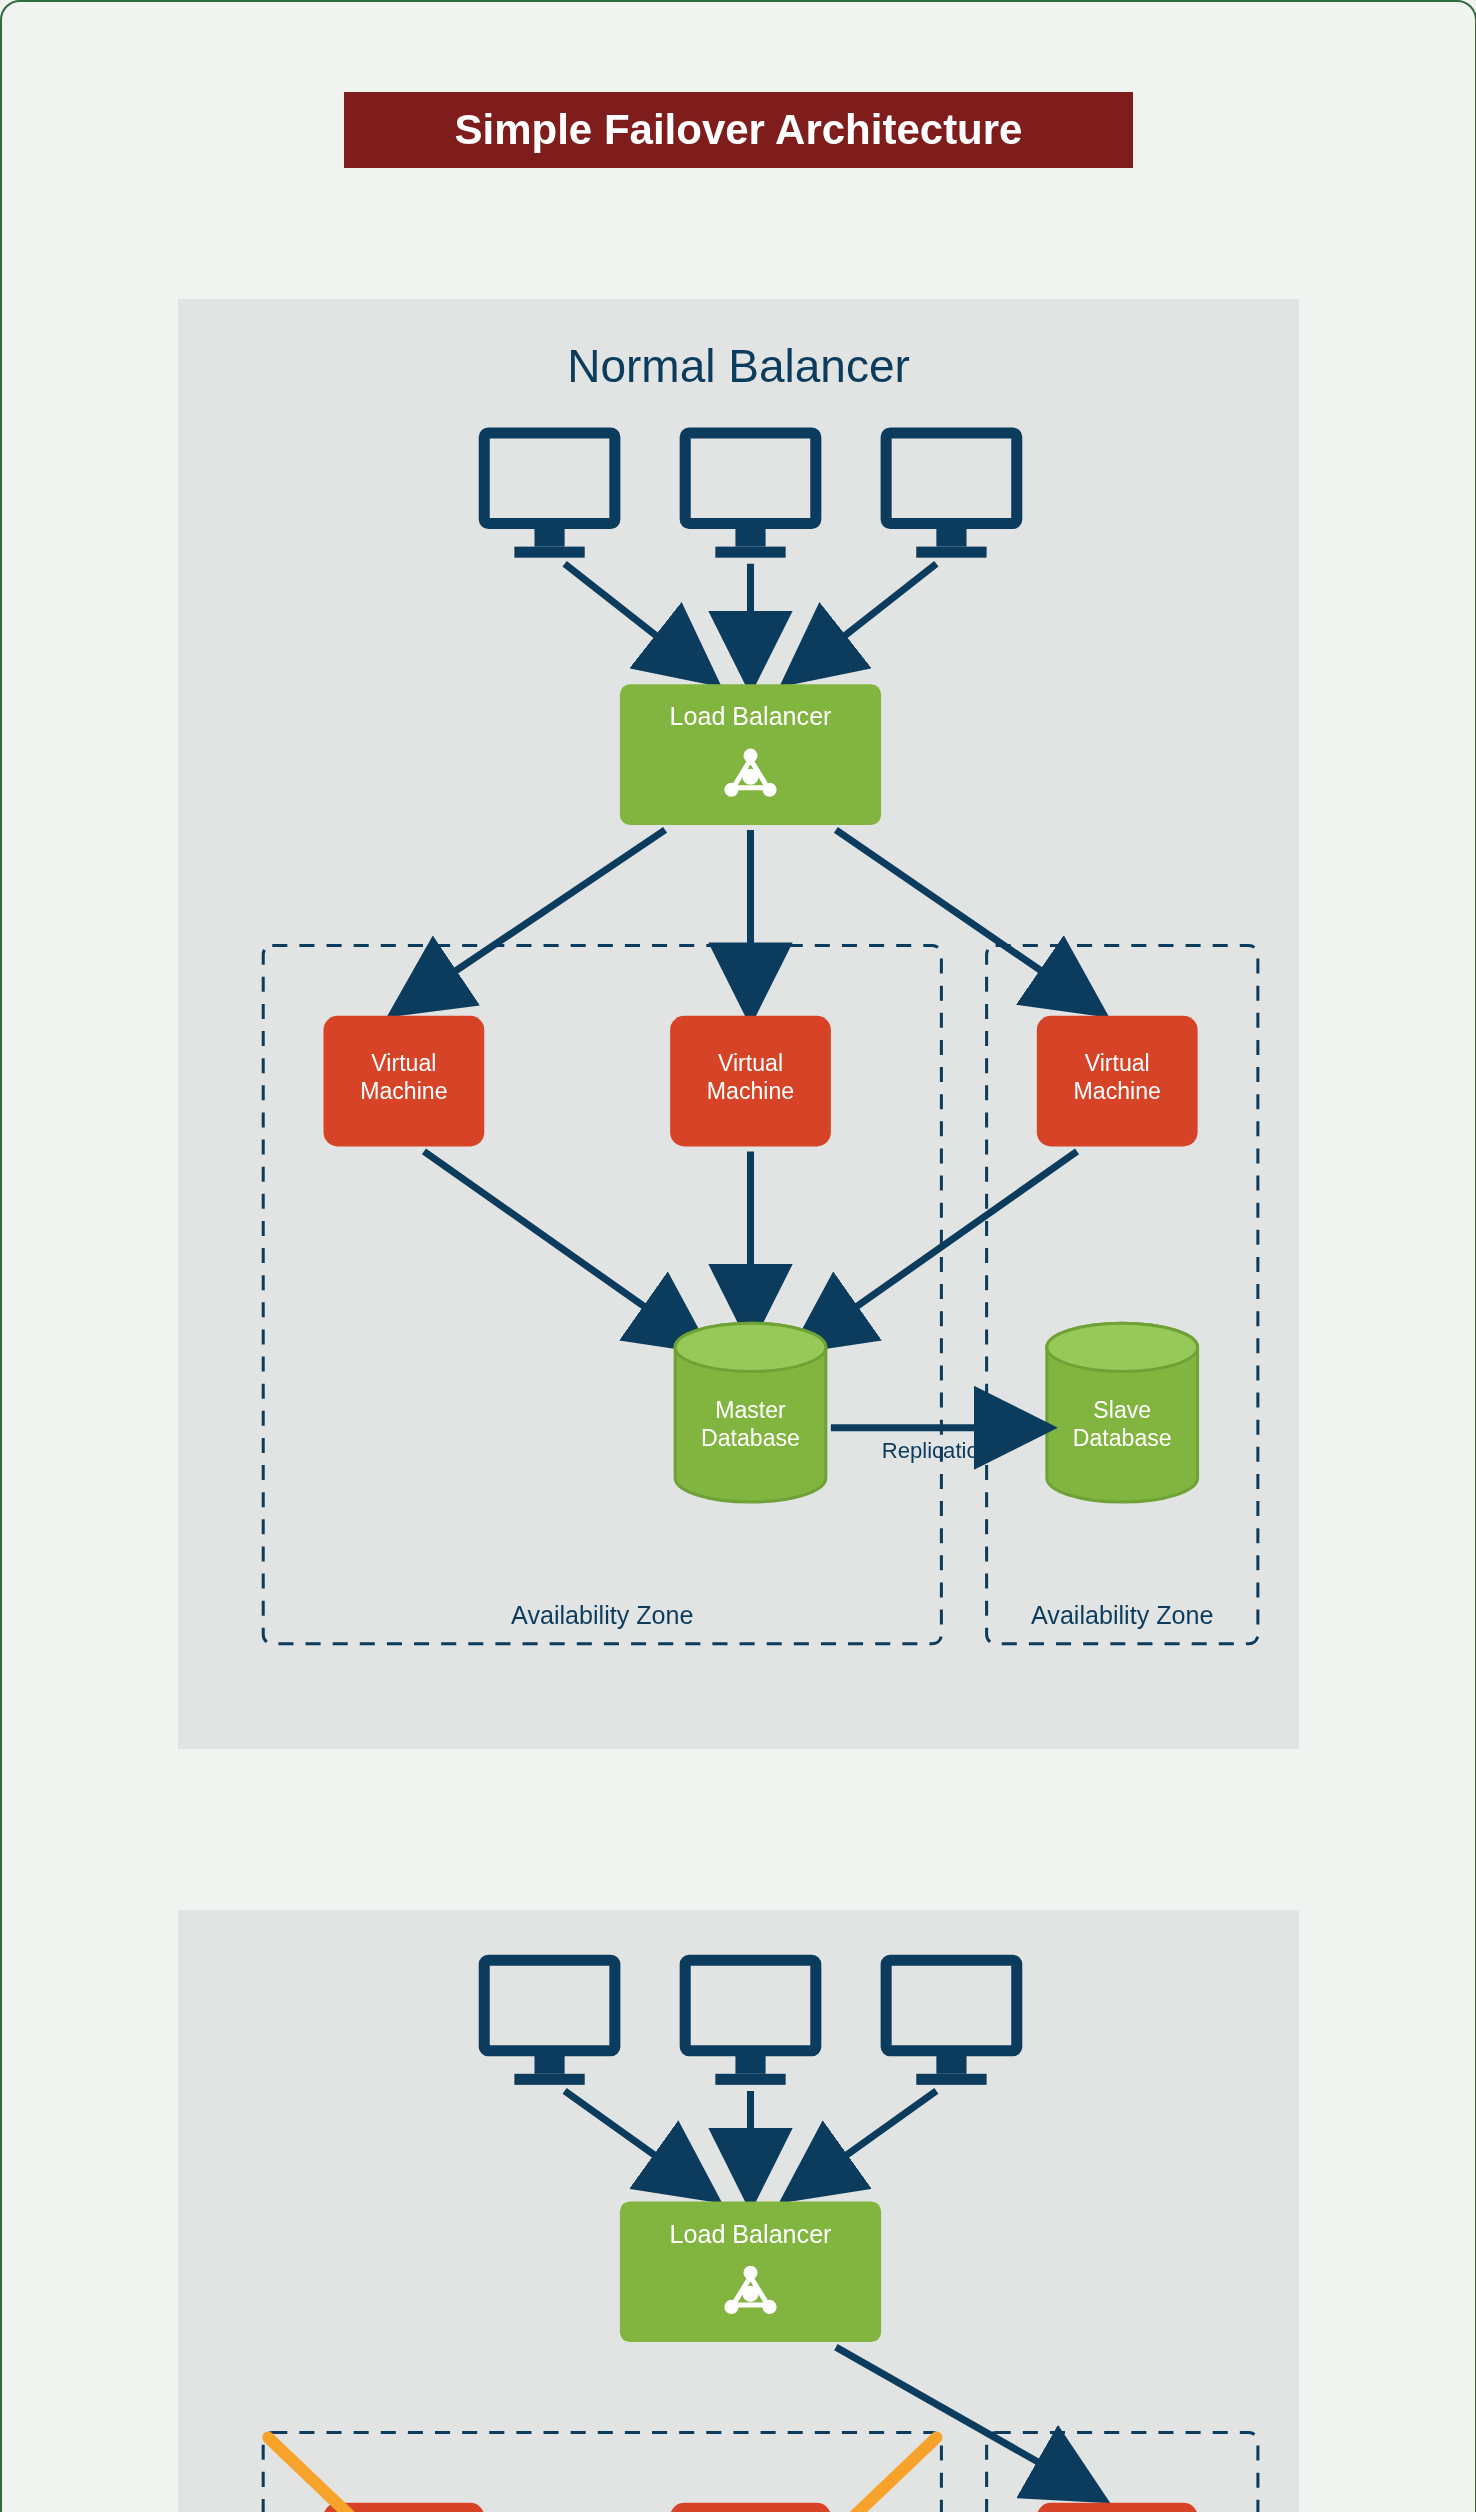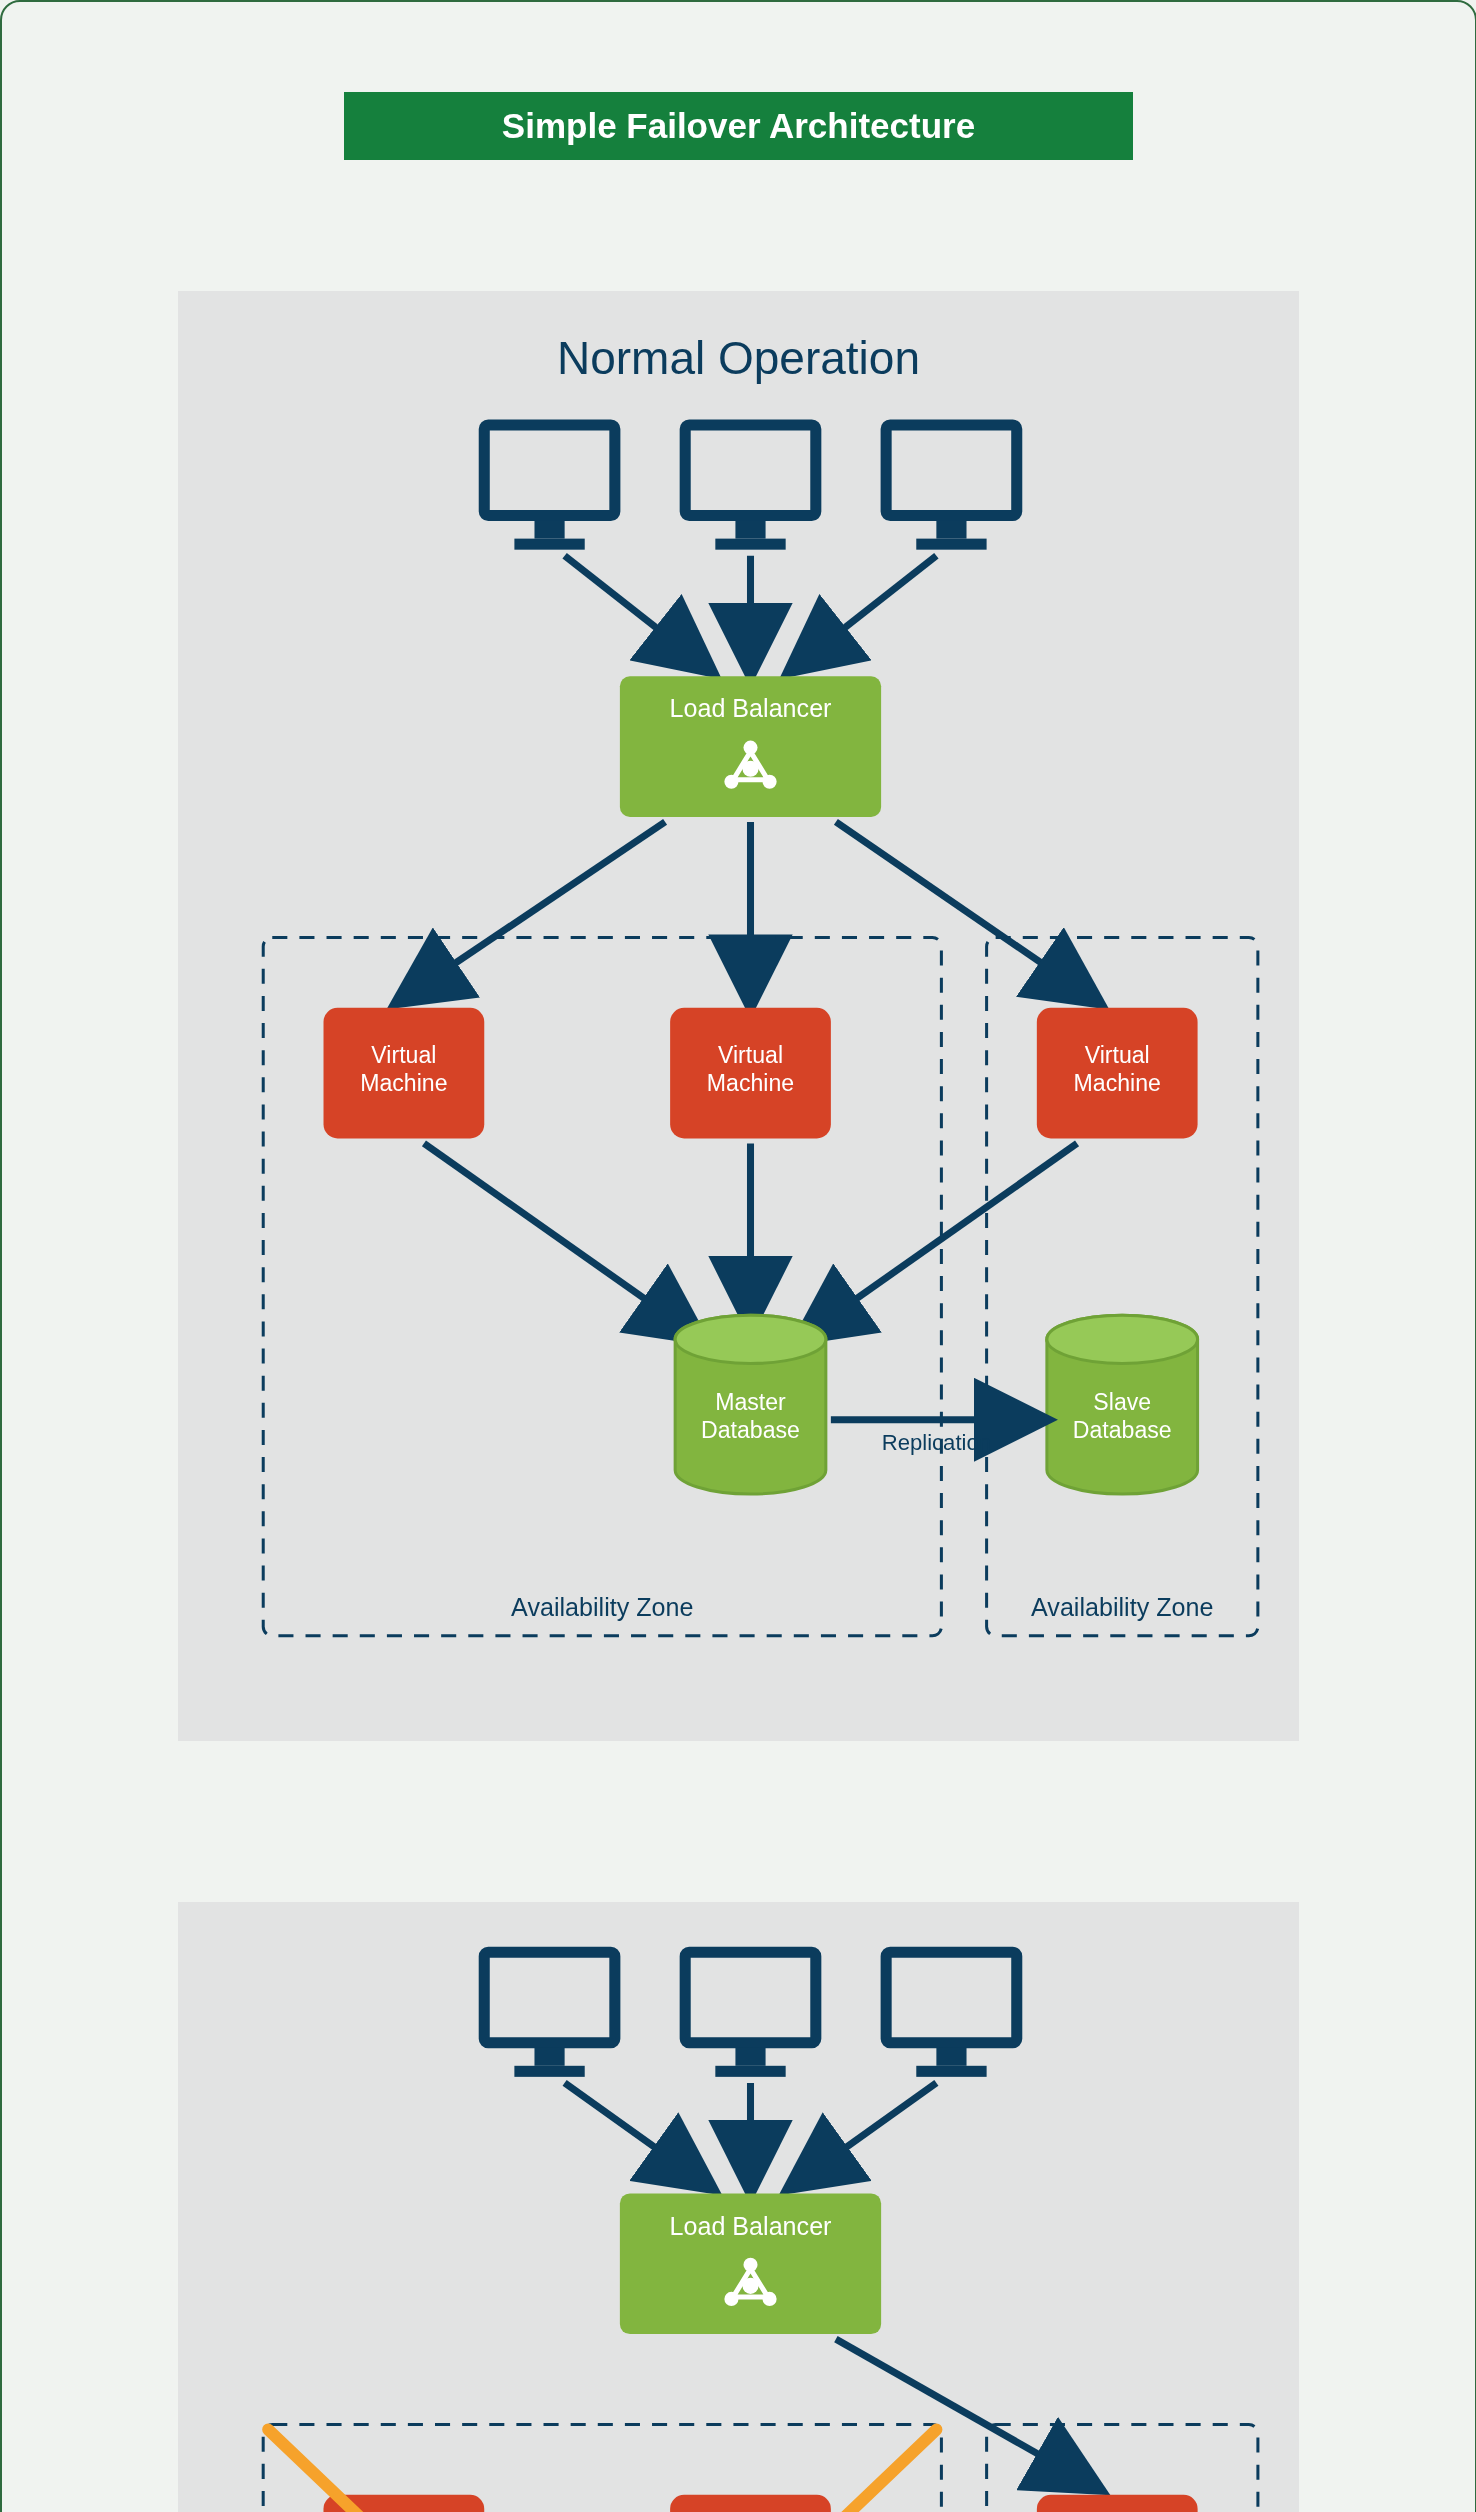--- a/index.html
+++ b/index.html
@@ -12,23 +12,23 @@
     width: 1477px;
     min-height: 3547px;
     background: #f0f3f0;
     border: 2px solid #2f6b3f;
     border-radius: 20px;
     box-sizing: border-box;
     position: relative;
     padding: 90px 176px 100px 176px;
   }
   .title-band {
-    background: #15803d;
+    background: #7f1d1d;
     color: #fff;
-    font-size: 35px;
+    font-size: 42px;
     font-weight: bold;
     text-align: center;
     padding: 14px 43px;
     width: 703px;
     margin: 0 auto 131px auto;
   }
   .panel {
     background: #e2e3e3;
     padding: 40px 45px 50px 45px;
     margin-bottom: 161px;
@@ -58,21 +58,21 @@
   .cross { stroke: #f6a22b; stroke-width: 24; stroke-linecap: round; }
 </style>
 </head>
 <body>
 
 <div class="page">
 
   <div class="title-band">Simple Failover Architecture</div>
 
   <div class="panel">
-    <h2 class="panel-title">Normal Operation</h2>
+    <h2 class="panel-title">Normal Balancer</h2>
 
     <svg class="diagram-svg" width="1055" height="1286" viewBox="0 0 2100 2560">
       <defs>
         <marker id="ah1" markerWidth="12" markerHeight="12" refX="9" refY="6" orient="auto">
           <path d="M0,0 L12,6 L0,12 z" fill="#0b3c5d"></path>
         </marker>
       </defs>
 
       <g transform="translate(520,40)">
         <rect x="0" y="0" width="260" height="180" rx="8" fill="none" stroke="#0b3c5d" stroke-width="22"></rect>

